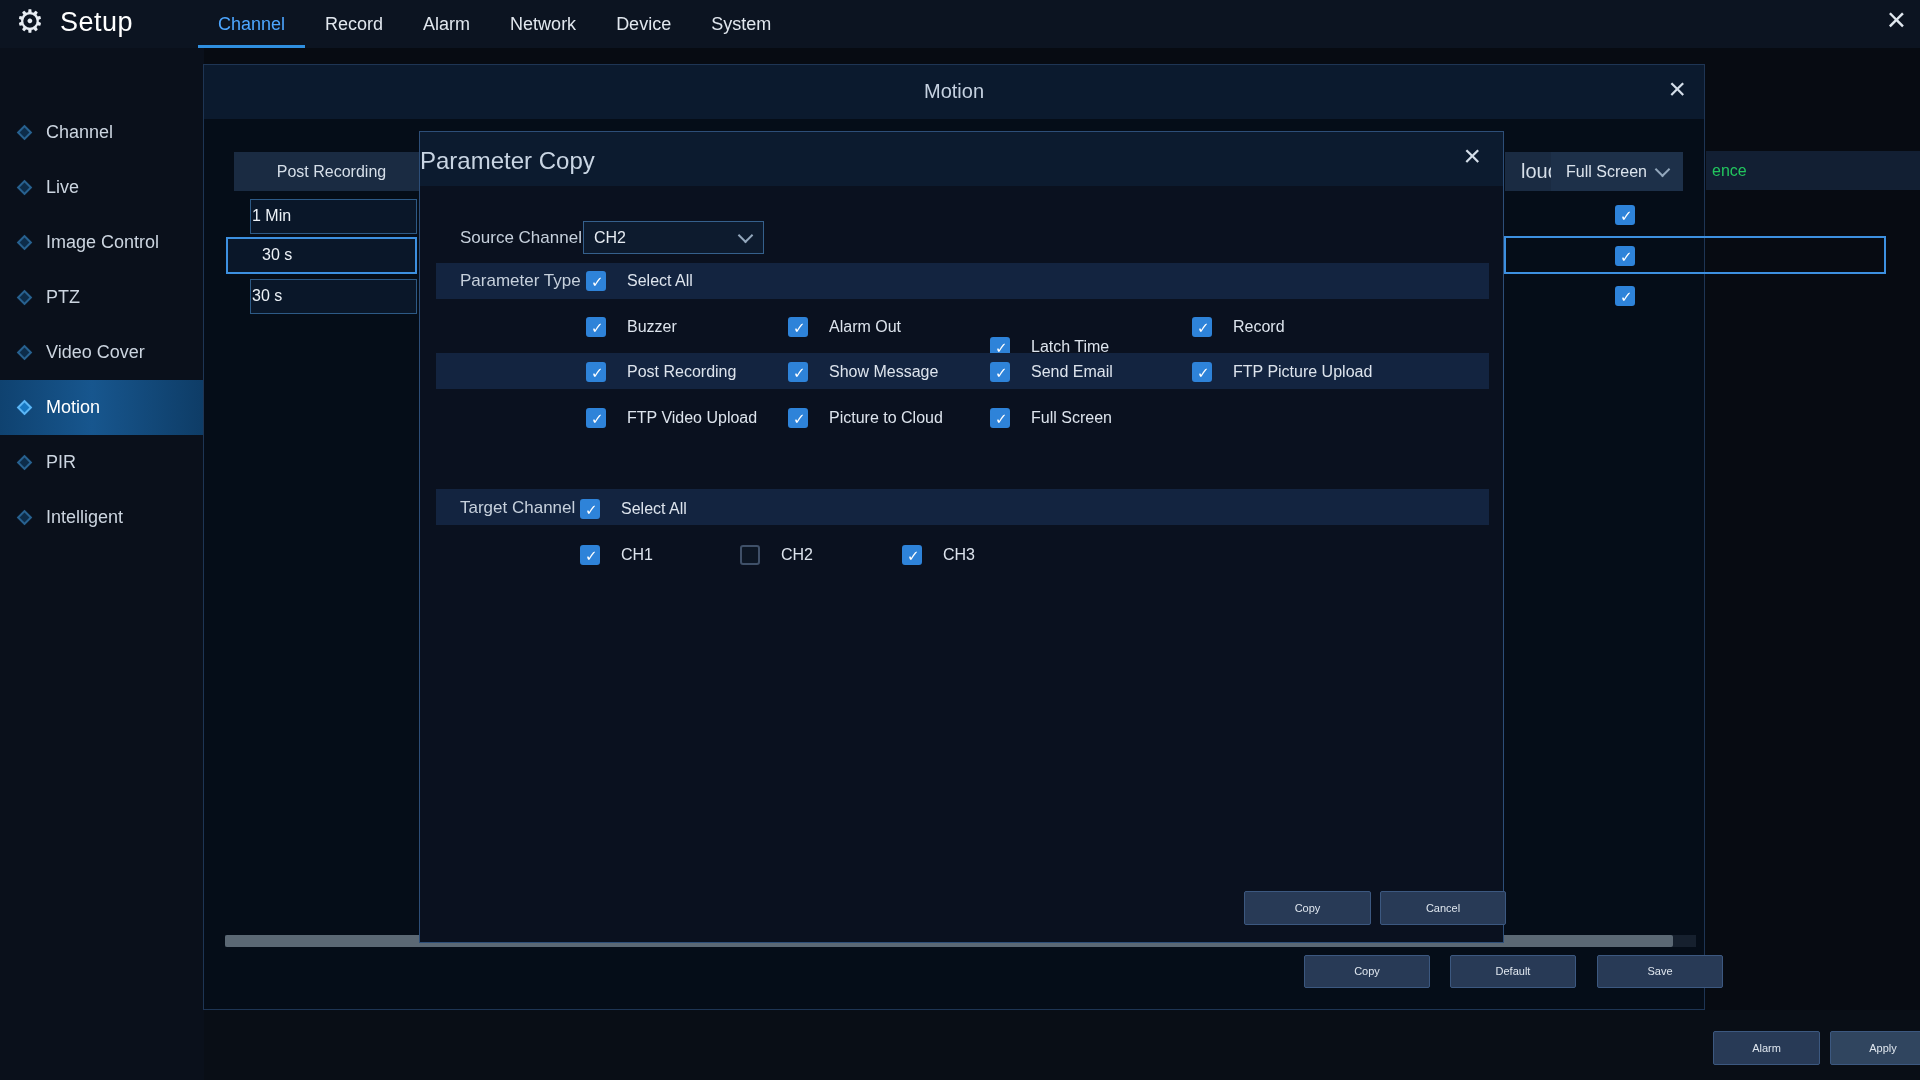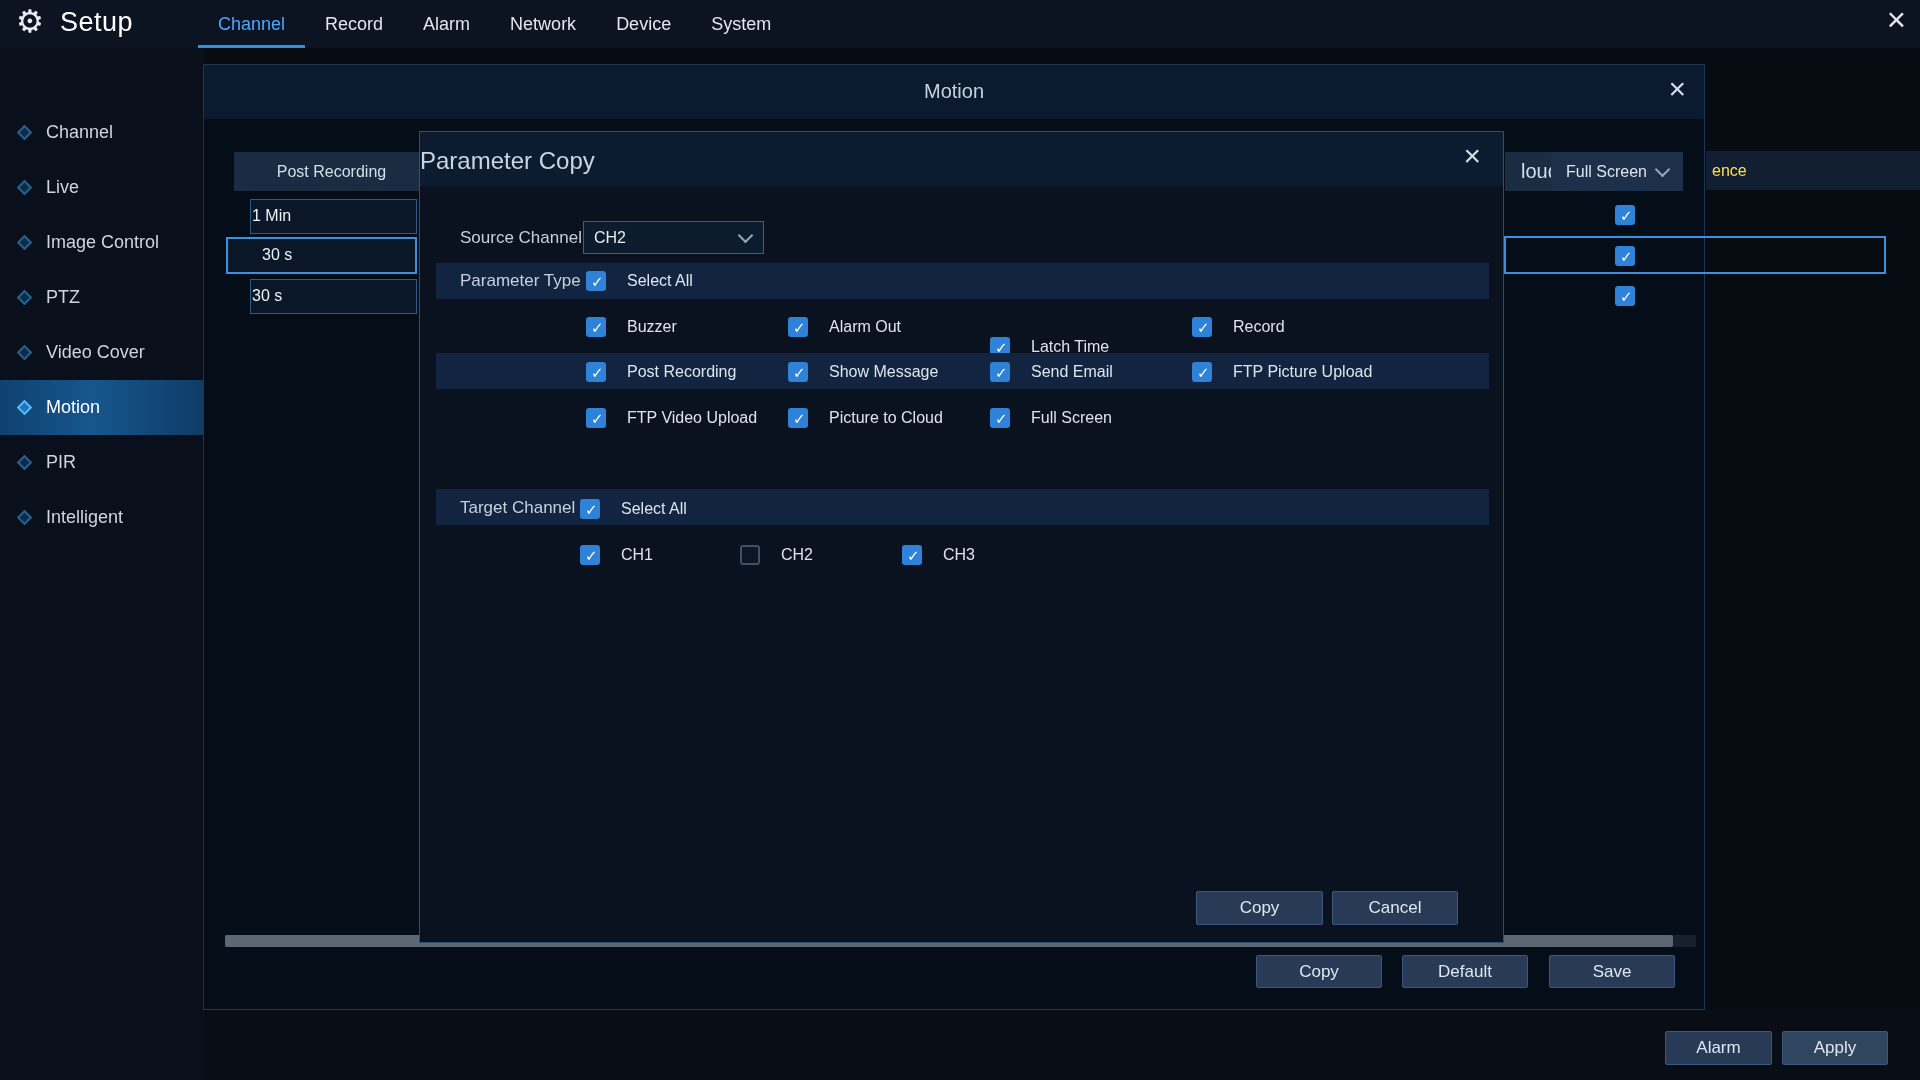--- a/index.html
+++ b/index.html
@@ -25,21 +25,21 @@
   .side-item:nth-of-type(7){top:387px}.side-item:nth-of-type(8){top:442px}
   .side-item:nth-of-type(9){top:497px}
   .side-item.on{background:linear-gradient(90deg,#0f4270,#17568e 45%,#0e3c66);color:#ffffff;}
   .dia{width:11px;height:11px;transform:rotate(45deg);background:#0d2c49;border:2px solid #28618f;box-sizing:border-box;flex:none;}
   .side-item.on .dia{background:#1878c2;border-color:#5cb6f5;}
 
   .bottom-strip{position:absolute;left:204px;top:1010px;width:1716px;height:70px;background:#090e16;}
 
   
   .btn{position:absolute;height:33px;background:#283a56;border:1px solid #3c5880;box-sizing:border-box;
-    text-align:center;line-height:31px;font-size:17px;color:#dfe6ee;border-radius:2px;cursor:default;}
+    text-align:center;line-height:31px;font-size:11px;color:#dfe6ee;border-radius:2px;cursor:default;margin-left:48px;}
 
   
   .cb{position:relative;width:20px;height:20px;box-sizing:border-box;border:2px solid #3f5068;
     background:#0c1624;border-radius:3px;flex:none;display:inline-block;}
   .cb.on{background:#2e83d9;border-color:#2e83d9;}
   .cb.on::after{content:'✓';position:absolute;left:3px;top:0;font-size:15px;line-height:17px;font-weight:700;color:#fff;}
   .opt{position:absolute;display:flex;align-items:center;gap:21px;height:20px;}
   .opt-label{font-size:16px;color:#dde4ed;white-space:nowrap;}
 
   .chev{width:9px;height:9px;border-right:2px solid #93a7bc;border-bottom:2px solid #93a7bc;
@@ -68,21 +68,21 @@
   .m-scroll-track{position:absolute;left:21px;top:870px;width:1471px;height:12px;background:#16202e;}
   .m-scroll-thumb{position:absolute;left:21px;top:870px;width:1448px;height:12px;background:#5b6874;border-radius:2px;}
   #m-copy{left:1052px;top:890px;width:126px;}
   #m-default{left:1198px;top:890px;width:126px;}
   #m-save{left:1345px;top:890px;width:126px;}
 
   
   .row-ext{position:absolute;left:1504px;top:236px;width:382px;height:38px;border:2px solid #3d90e0;
     box-sizing:border-box;z-index:11;}
   .ence-hdr{position:absolute;left:1706px;top:151px;width:214px;height:39px;background:#121f33;
-    line-height:39px;padding-left:6px;font-size:16px;color:#fde047;box-sizing:border-box;z-index:5;}
+    line-height:39px;padding-left:6px;font-size:16px;color:#22c55e;box-sizing:border-box;z-index:5;}
 
   
   .param-modal{position:absolute;left:419px;top:131px;width:1085px;height:812px;background:#0a111f;
     border:1px solid #2d4e78;box-sizing:border-box;z-index:20;}
   .p-titlebar{position:absolute;left:0;top:0;width:100%;height:54px;background:#0c1b2f;}
   .p-title{position:absolute;width:100%;text-align:left;top:15px;font-size:24px;color:#c9d5e3;}
   .p-close{position:absolute;right:22px;top:7px;font-size:30px;color:#d4dee9;cursor:default;}
   .p-lbl{position:absolute;font-size:17px;color:#c6d0dc;white-space:nowrap;}
   #lbl-source{left:40px;top:96px;}
   #lbl-paramtype{left:40px;top:139px;}

